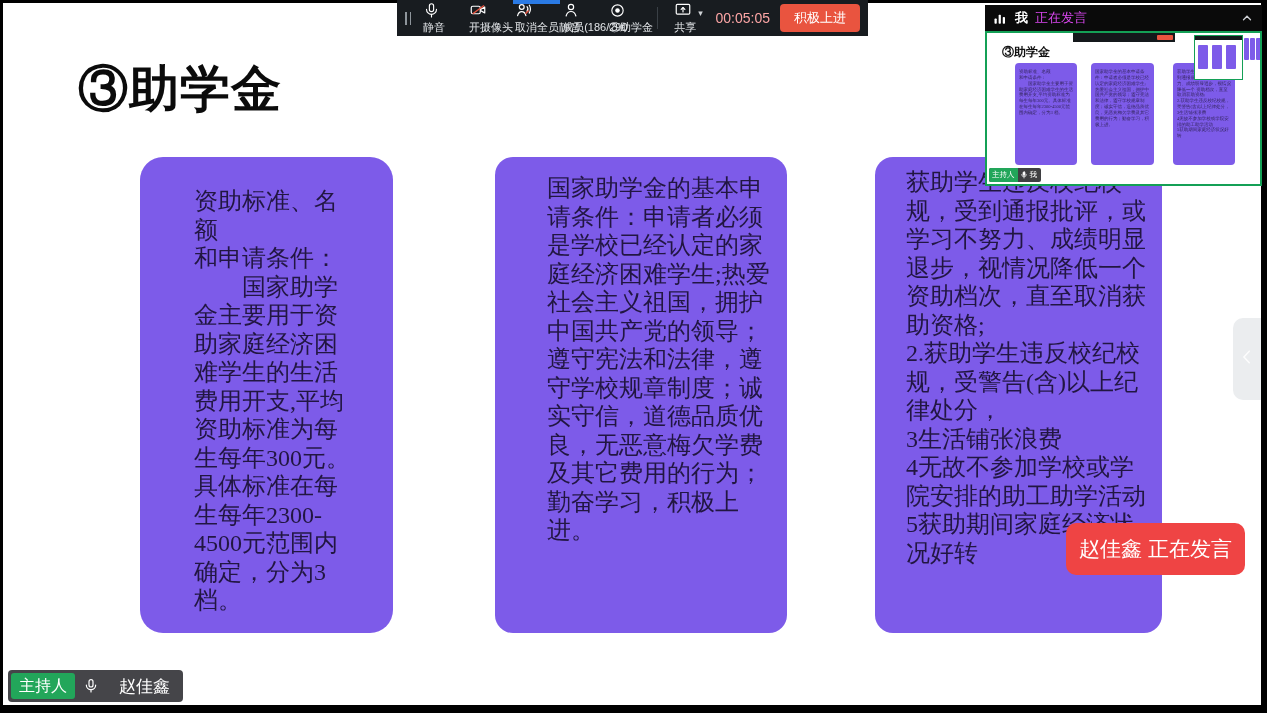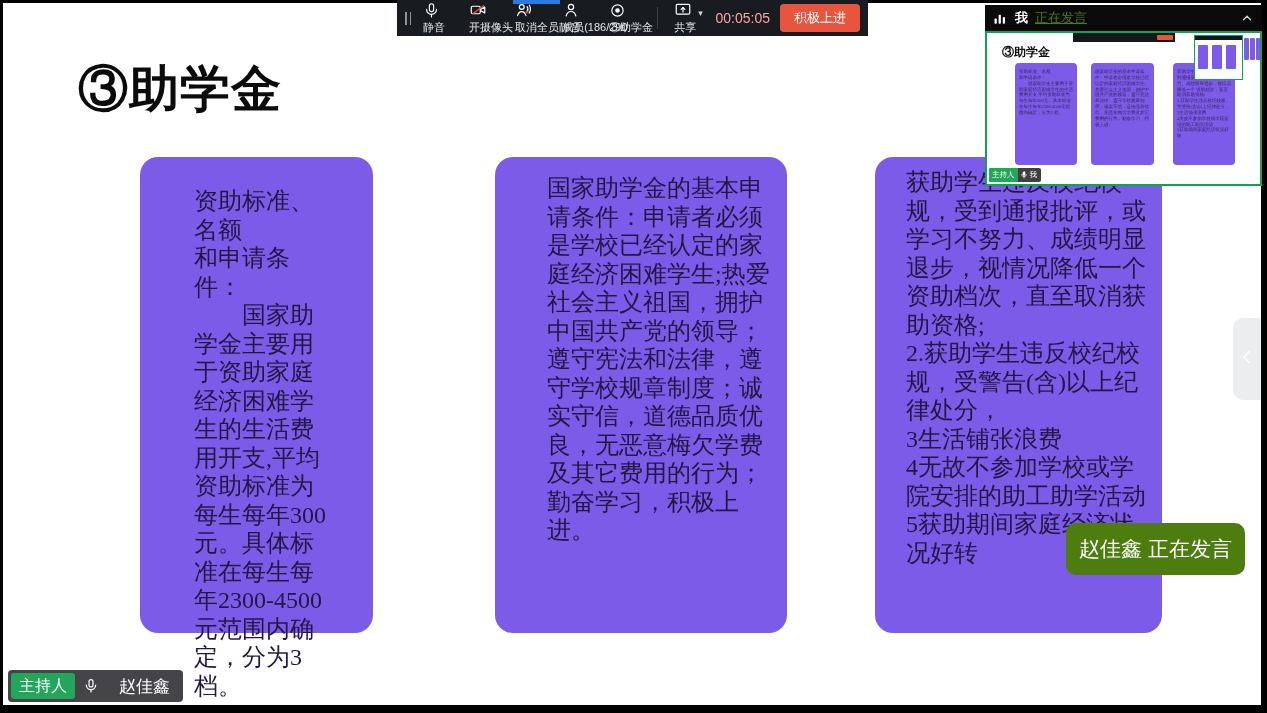--- a/index.html
+++ b/index.html
@@ -37,31 +37,31 @@
   
   .slide-title {
     position:absolute; left:78px; top:56px; font-size:50px; font-weight:900;
     color:#0b0b0b; letter-spacing:1px; font-family:"Liberation Sans", sans-serif;
   }
   .card {
     position:absolute; top:157px; height:476px; background:#7d5be9;
     border-radius:18px; color:#221642; font-family:"Liberation Serif", serif;
     font-size:24px; line-height:28.5px; white-space:pre-wrap; z-index:10;
   }
-  .card1 { left:140px; width:233px; padding:30px 36px 0 54px; }
+  .card1 { left:140px; width:253px; padding:30px 36px 0 54px;border-radius:23px; }
   .card2 { left:495px; width:292px; padding:17px 13px 0 52px; }
   .card3 { left:875px; width:287px; padding:11px 12px 0 31px; }
 
   
   .pv-header {
     position:absolute; left:985px; top:5px; width:277px; height:26px; background:#0a0a0a;
     display:flex; align-items:center; z-index:40; padding:0 8px; gap:7px;
   }
   .pv-name { color:#fff; font-size:13px; font-weight:bold; }
-  .pv-status { color:#4d7c0f; font-size:13px;text-decoration:underline; }
+  .pv-status { color:#d946ef; font-size:13px; }
   .pv-chevron { margin-left:auto; cursor:pointer; display:flex; align-items:center; }
   .pv-content {
     position:absolute; left:985px; top:31px; width:277px; height:155px;
     background:#fff; border:2px solid #14a056; z-index:40; overflow:hidden;
   }
   .mini-toolbar { position:absolute; left:86px; top:0; width:102px; height:9px; background:#14181b; }
   .mini-toolbar .mred { position:absolute; right:2px; top:2px; width:16px; height:5px; background:#e9543f; border-radius:1px; }
   .mini-title { position:absolute; left:15px; top:11px; font-size:12px; font-weight:900; color:#101010; }
   .mini-card { position:absolute; top:30px; height:102px; width:62px; background:#7d5be9; border-radius:4px;
     padding:6px 4px; font-family:"Liberation Serif", serif; font-size:4.5px; line-height:1.3;
@@ -88,21 +88,21 @@
     position:absolute; left:8px; top:670px; height:32px; z-index:45;
     background:#454549; border-radius:4px; display:flex; align-items:center;
     padding:3px; gap:8px;
   }
   .host-badge { background:#22a65a; color:#fff; font-size:16px; padding:2px 8px; border-radius:3px; height:26px; display:flex; align-items:center; }
   .speaker-name { color:#fff; font-size:17px; display:flex; align-items:center; gap:20px; padding-right:10px; }
 
   
   .toast {
     position:absolute; left:1066px; top:523px; width:179px; height:52px; z-index:50;
-    background:#4d7c0f; border-radius:10px; color:#fff; font-size:21px;
+    background:#ef4444; border-radius:10px; color:#fff; font-size:21px;
     display:flex; align-items:center; justify-content:center; white-space:nowrap;
   }
 </style>
 </head>
 <body>
 
 <div class="screen"></div>
 
 <div class="toolbar">
   <div class="tb-notch"></div>

